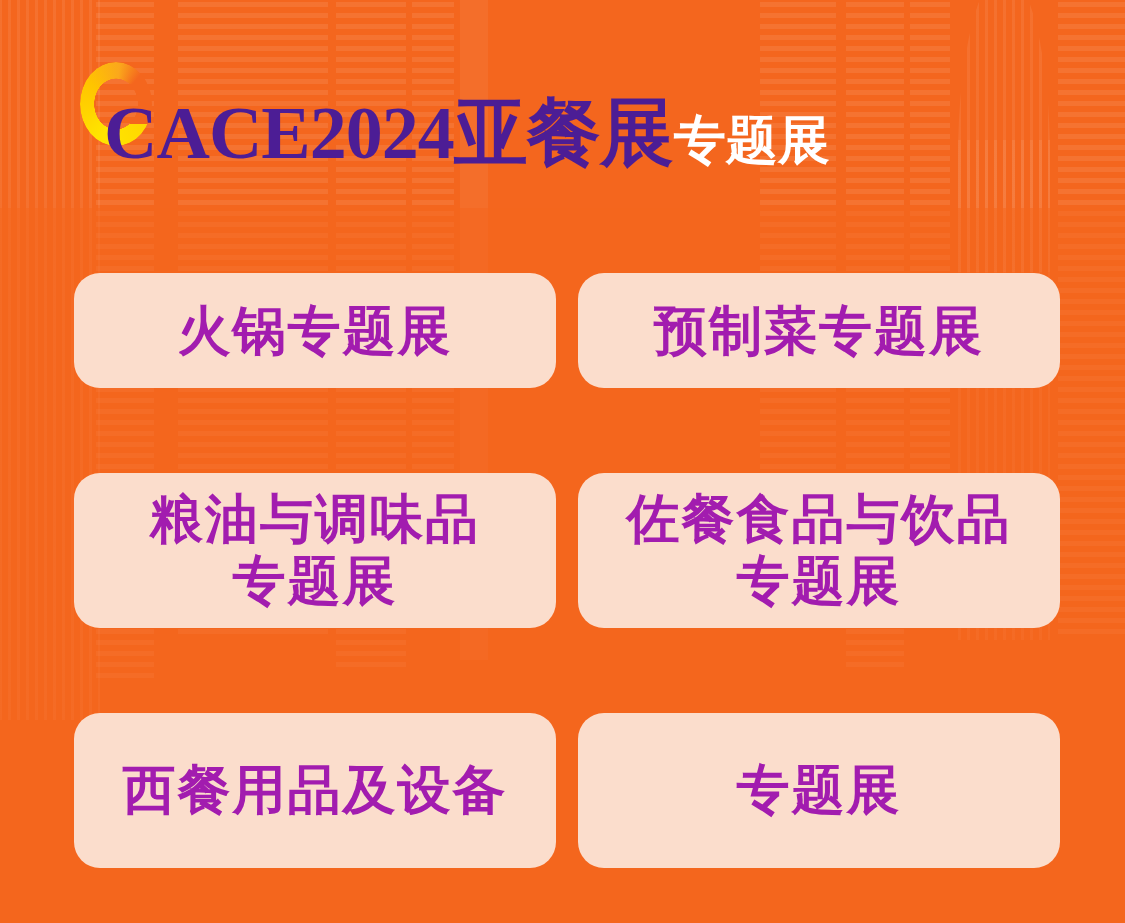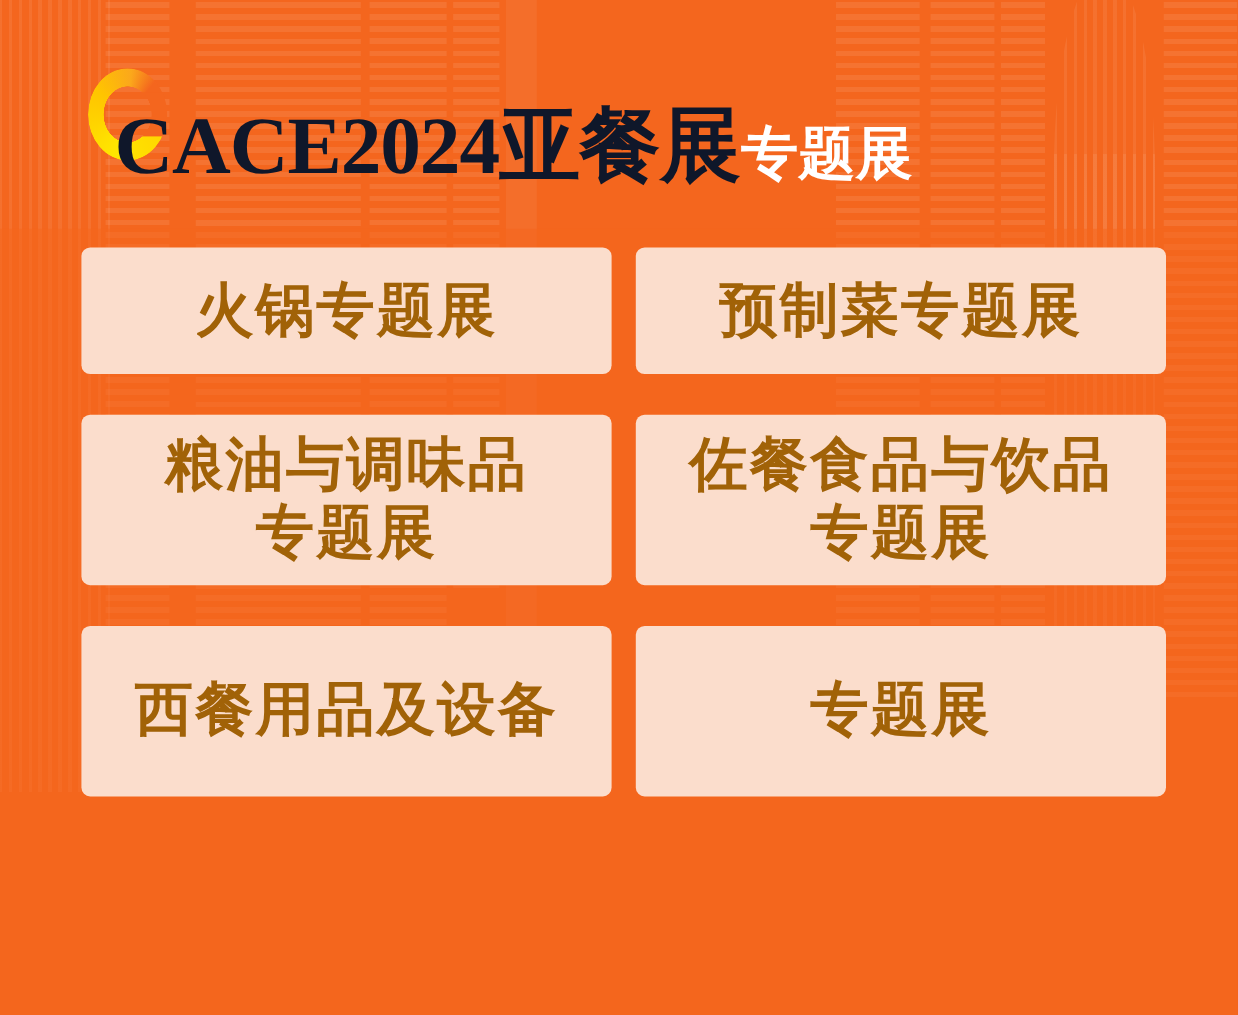--- a/index.html
+++ b/index.html
@@ -99,21 +99,21 @@
     display:flex;
     align-items:baseline;
     white-space:nowrap;
     margin-left:30px;
   }
   .title-main {
     font-family:"Liberation Serif","DejaVu Serif",serif;
     font-weight:700;
     font-size:74px;
     line-height:0.95;
-    color:#0f172a;
+    color:#4c1d95;
     letter-spacing:-1px;
   }
   .title-sub {
     font-family:"Liberation Serif","DejaVu Serif",serif;
     font-weight:700;
     font-size:52px;
     line-height:0.95;
     color:#FFFFFF;
     letter-spacing:0px;
     margin-left:1px;
@@ -125,32 +125,33 @@
     left:74px;
     top:225px;
     width:986px;
     display:grid;
     grid-template-columns:482px 482px;
     column-gap:22px;
     row-gap:37px;
   }
   .card {
     background:#FBDDCC;
-    border-radius:8px;
+    border-radius:26px;
     display:flex;
     align-items:center;
     justify-content:center;
     text-align:center;
-    color:#a16207;
+    color:#a21caf;
     font-family:"Liberation Sans","DejaVu Sans",sans-serif;
     font-weight:700;
     font-size:53px;
     line-height:1.16;
     letter-spacing:2px;
     padding:8px 12px;
+    margin-top:48px;
   }
   .card.one-line { height:115px; }
   .card.two-line { height:155px;font-family:Liberation Serif, serif; }
   .card-text { display:block; }
 </style>
 </head>
 <body>
 
 <div class="poster">
 

